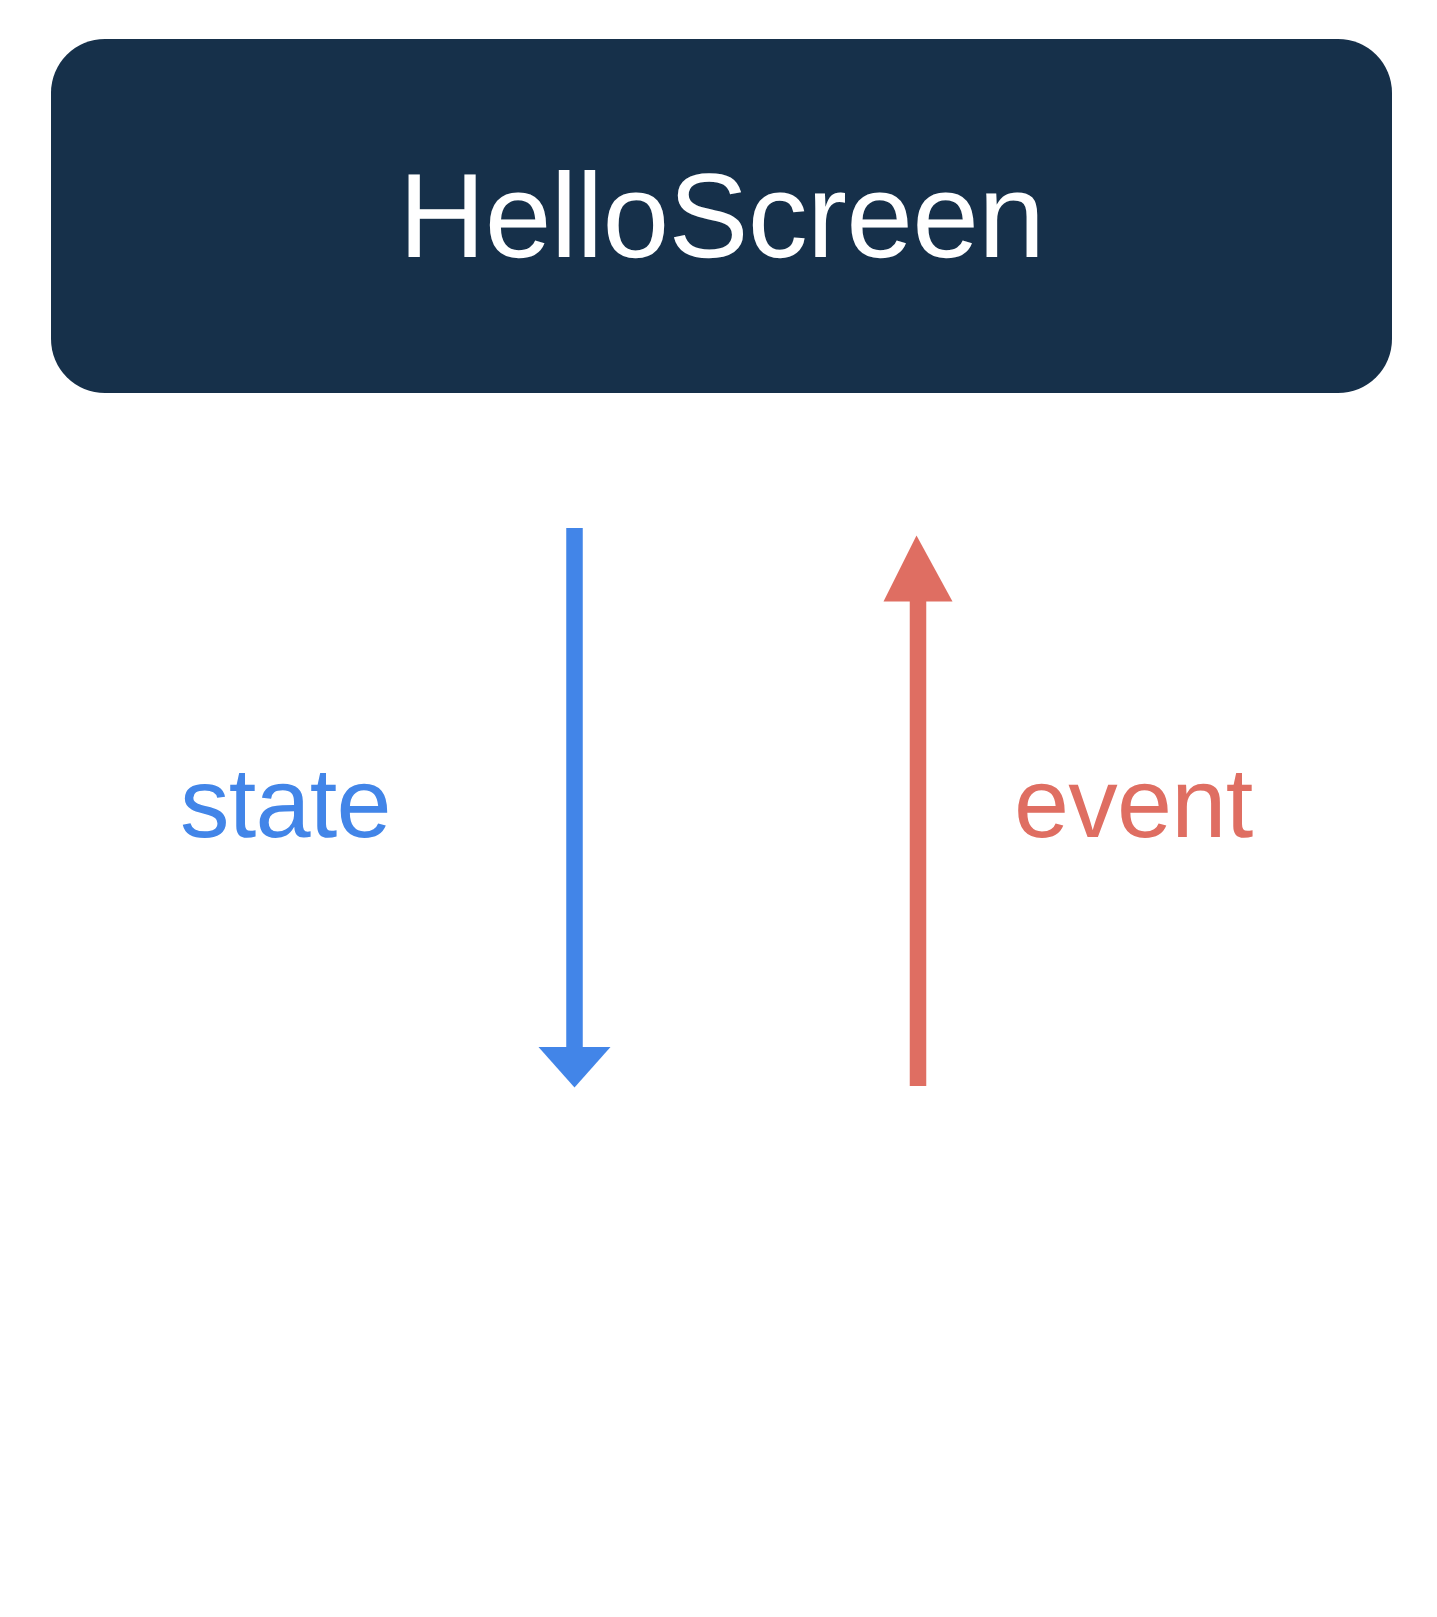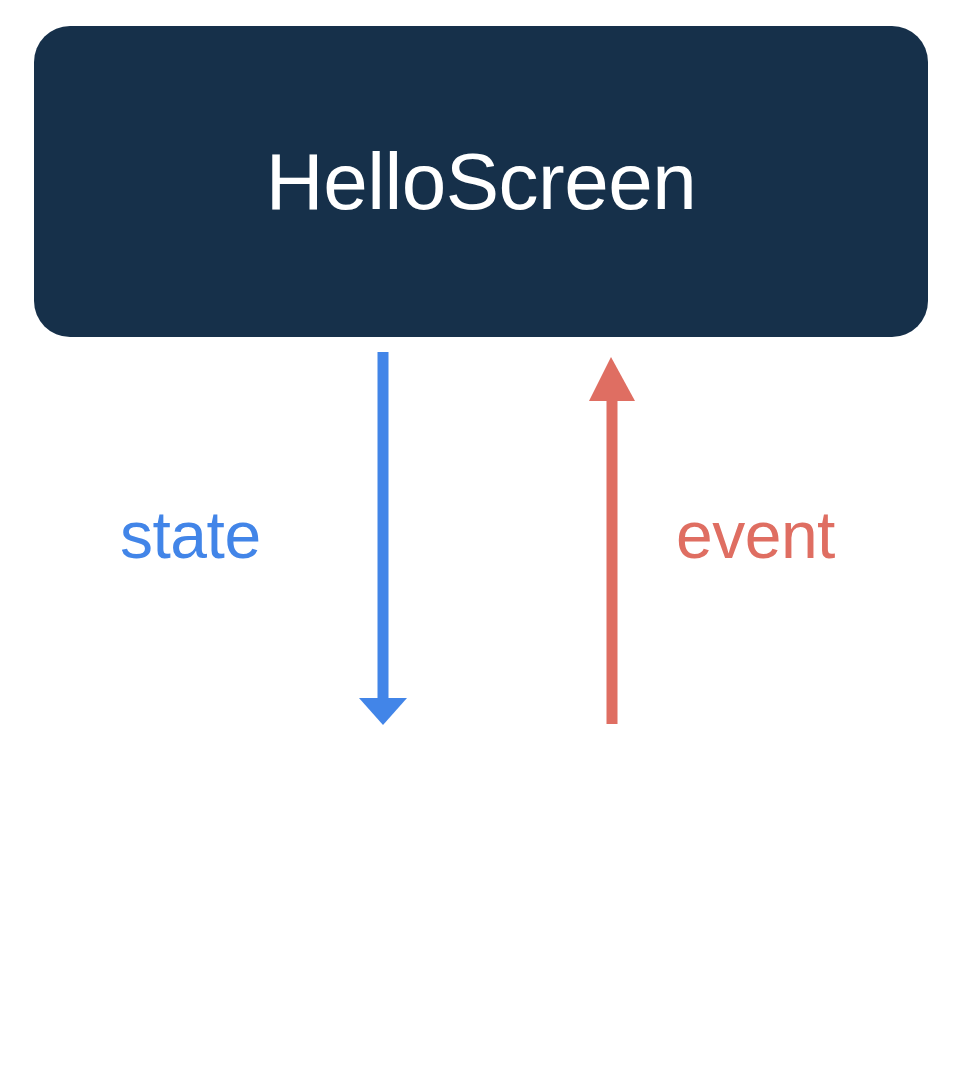--- a/index.html
+++ b/index.html
@@ -36,21 +36,21 @@
     letter-spacing: -0.5px;
     line-height: 1;
     white-space: nowrap;
     text-align: center;
   }
 
   #node-top {
     left: 34px;
     top: 26px;
     width: 894px;
-    height: 311px;
+    height: 236px;
   }
   #node-top .node-label {
     font-size: 80px;
   }
 
   #node-bottom {
     left: 34px;
     top: 748px;
     width: 898px;
     height: 315px;

